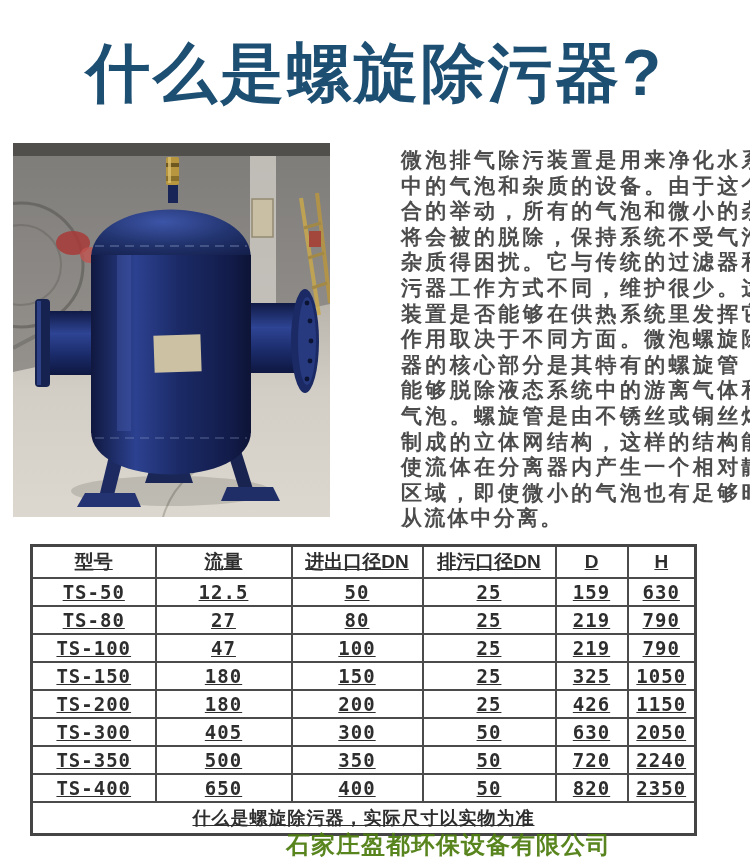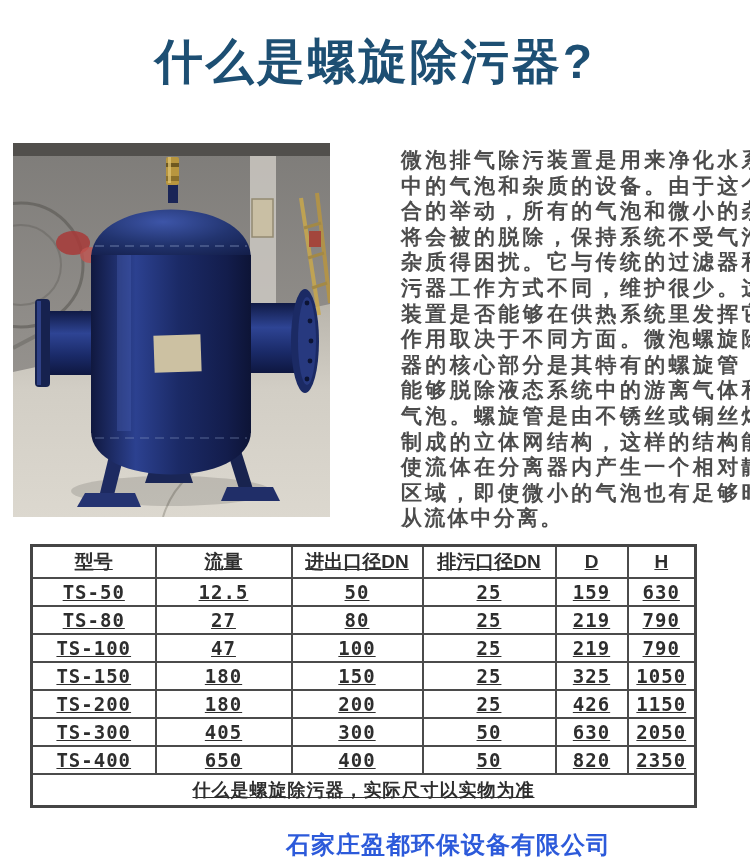--- a/index.html
+++ b/index.html
@@ -1,21 +1,21 @@
 <!DOCTYPE html>
 <html><head>
 <meta charset="utf-8">
 <style>
   html,body{margin:0;padding:0;background:#ffffff;}
   body{width:750px;height:867px;position:relative;overflow:hidden;
        font-family:"Liberation Sans",sans-serif;}
 
   .page-title{
     position:absolute;top:30px;left:0;width:750px;
-    text-align:center;font-size:48px;font-weight:800;
+    text-align:center;font-size:64px;font-weight:800;
     letter-spacing:3px;color:#1d4f73;margin:0;
   }
 
   .photo-wrap{
     position:absolute;left:13px;top:143px;width:317px;height:374px;
     overflow:hidden;background:#979490;
   }
 
   .desc{
     position:absolute;left:361px;top:147px;width:388px;height:385px;
@@ -36,21 +36,21 @@
   table.spec td{height:26px;font-size:19px;font-family:"DejaVu Sans Mono",monospace;letter-spacing:1px;}
   table.spec td.footnote-cell{
     height:30px;font-size:18px;letter-spacing:1px;
     font-family:"Liberation Sans",sans-serif;
   }
   col.c0{width:124px}col.c1{width:136px}col.c2{width:131px}
   col.c3{width:133px}col.c4{width:72px}col.c5{width:68px}
 
   .watermark{
     position:absolute;left:286px;top:829px;width:460px;
-    font-size:24px;font-weight:800;color:#1d4ed8;opacity:.93;
+    font-size:24px;font-weight:800;color:#4d7c0f;opacity:.93;
     letter-spacing:1px;white-space:nowrap;
   }
 </style>
 </head>
 <body>
 
 <h1 class="page-title">什么是螺旋除污器?</h1>
 
 <div class="photo-wrap">
   <svg width="317" height="374" viewBox="0 0 317 374" xmlns="http://www.w3.org/2000/svg">
@@ -215,20 +215,28 @@
       </tr>
       <tr>
         <td>TS-300</td>
         <td>405</td>
         <td>300</td>
         <td>50</td>
         <td>630</td>
         <td>2050</td>
       </tr>
       <tr>
+        <td>TS-350</td>
+        <td>500</td>
+        <td>350</td>
+        <td>50</td>
+        <td>720</td>
+        <td>2240</td>
+      </tr>
+      <tr>
         <td>TS-400</td>
         <td>650</td>
         <td>400</td>
         <td>50</td>
         <td>820</td>
         <td>2350</td>
       </tr>
     </tbody>
   <tfoot>
     <tr>

